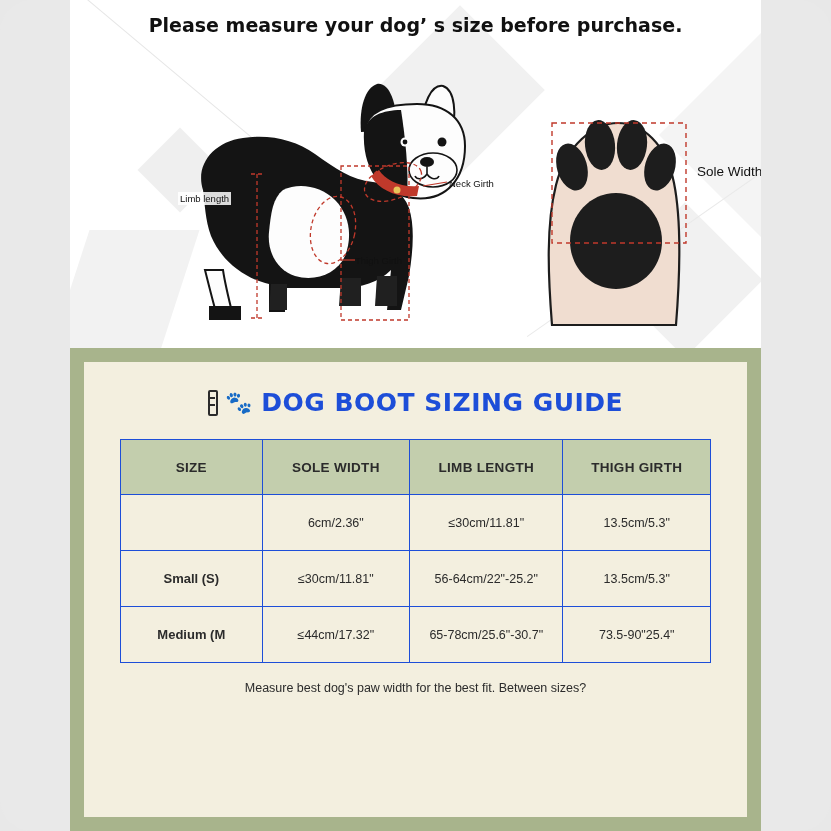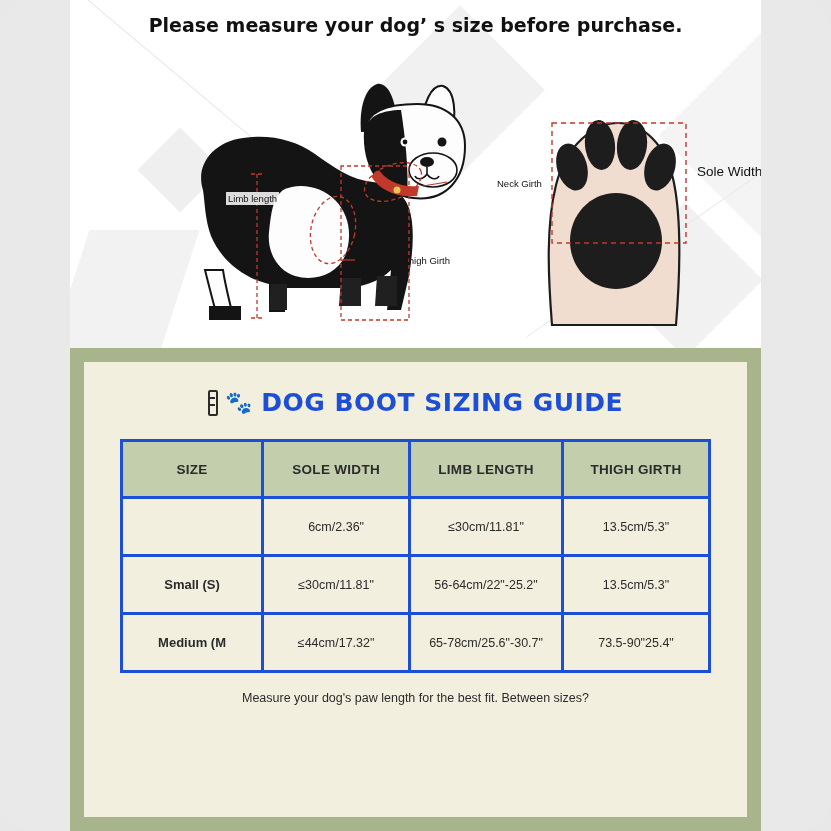--- a/index.html
+++ b/index.html
@@ -79,21 +79,20 @@
     z-index: 2;
   }
 
   .callout {
     position: absolute;
     font-family: "Liberation Sans", sans-serif;
     font-size: 9.5px;
     color: #111;
     white-space: nowrap;
     z-index: 5;
-    margin-left: 48px;
   }
   .callout.boxed {
     background: rgba(255,255,255,0.85);
     padding: 1px 2px;
   }
 
   .label-sole {
     position: absolute;
     left: 627px;
     top: 164px;
@@ -164,21 +163,21 @@
     color: #2b2b2b;
   }
 
   table.size-table {
     width: 100%;
     border-collapse: collapse;
     table-layout: fixed;
   }
   table.size-table th,
   table.size-table td {
-    border: 3px solid #1d4ed8;
+    border: 1px solid #1d4ed8;
     text-align: center;
     color: #2b2b2b;
     font-family: "Liberation Sans", sans-serif;
   }
   table.size-table th {
     background: #c3cead;
     font-size: 13.5px;
     font-weight: bold;
     height: 52px;
     letter-spacing: 0.3px;
@@ -352,19 +351,19 @@
           <tr>
             <td class="size-cell">Medium (M</td>
             <td>≤44cm/17.32"</td>
             <td>65-78cm/25.6"-30.7"</td>
             <td>73.5-90"25.4"</td>
           </tr>
         </tbody>
       </table>
 
       <div class="footnote">
-        <div>Measure your dog's paw length for the best fit.  Between sizes?</div>
+        <div>Measure best dog's paw width for the best fit.  Between sizes?</div>
       </div>
 
     </div>
   </div>
 
 </div>
 
 </body></html>

